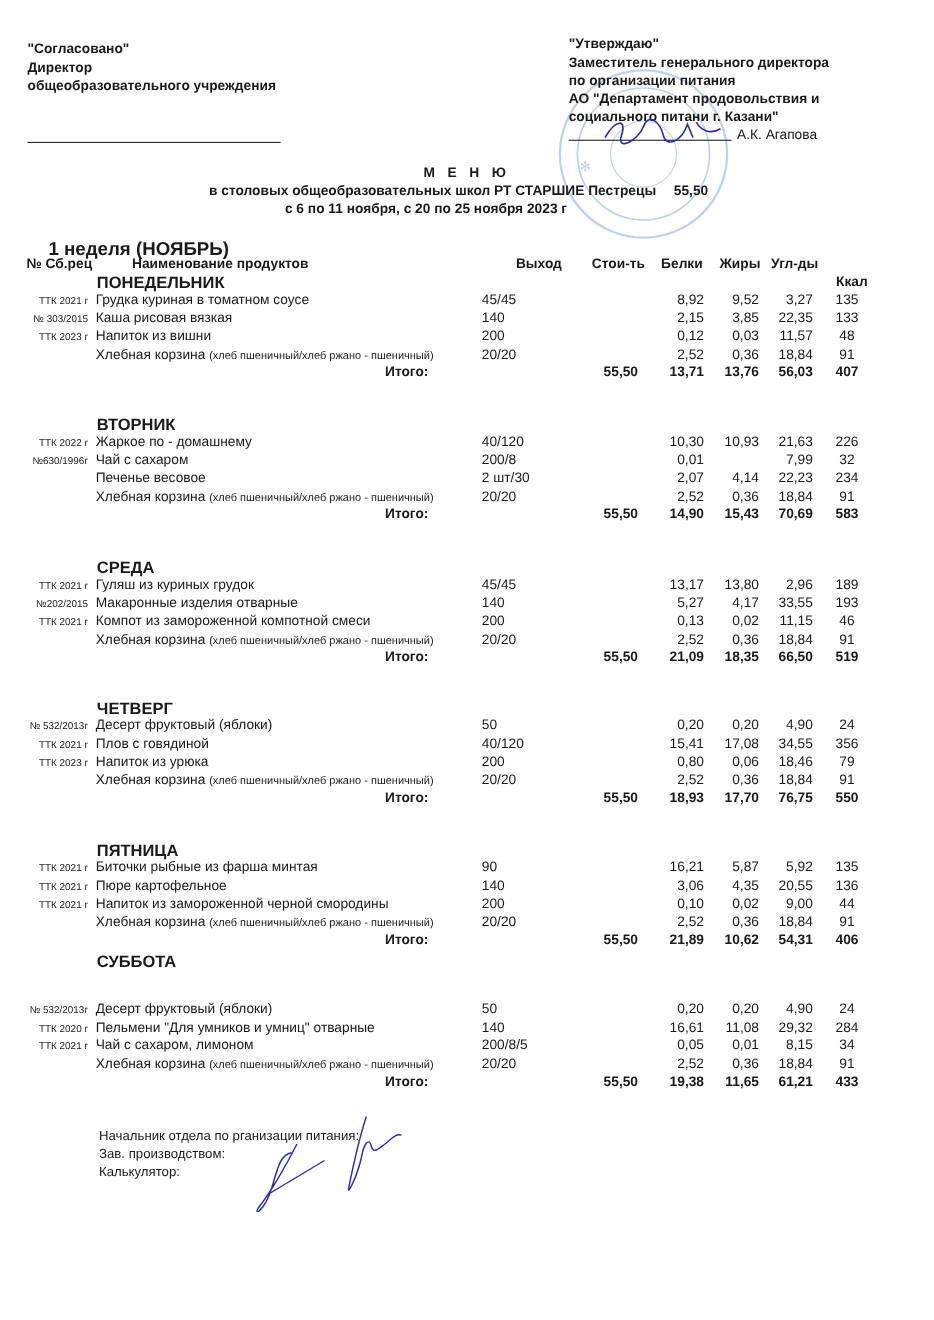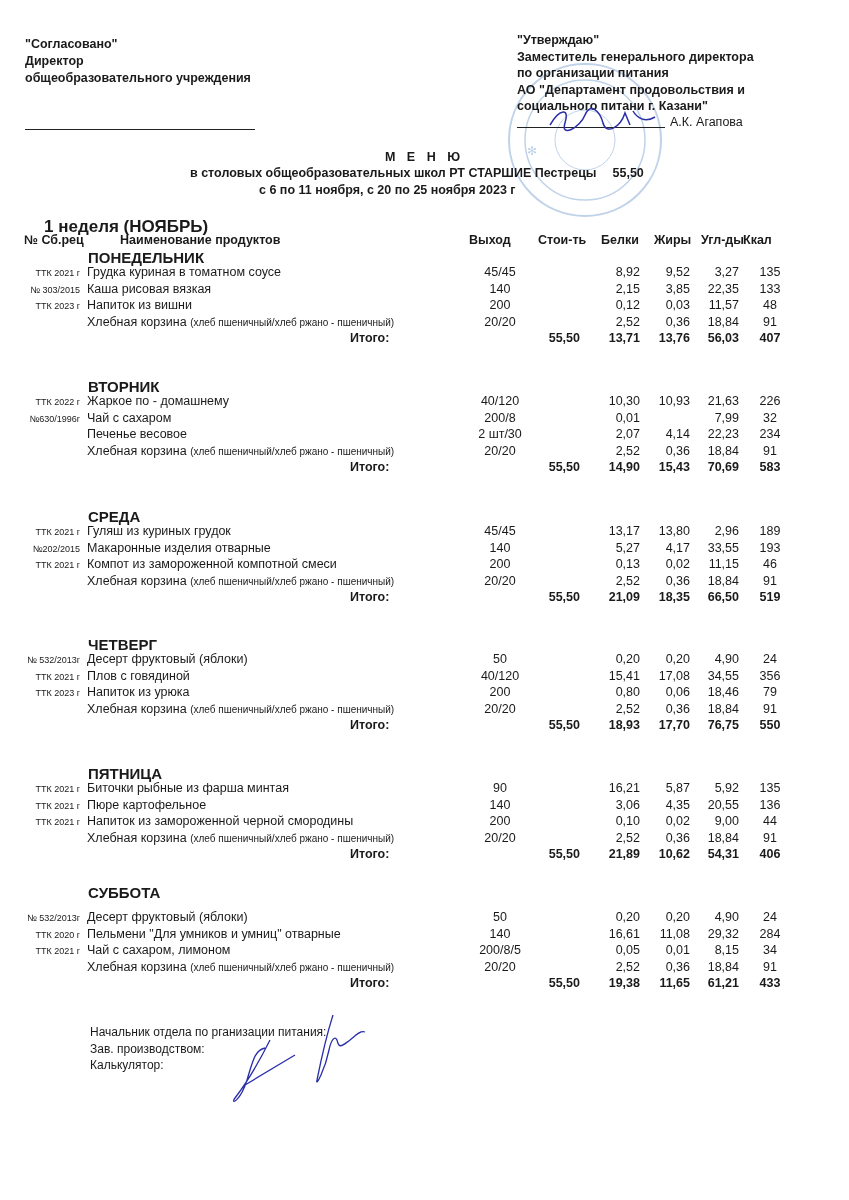--- a/index.html
+++ b/index.html
@@ -15,21 +15,21 @@
   .subtitle { left:190px; top:166px; font-size:12.5px; font-weight:bold; }
   .subtitle .price { margin-left:16px; }
   .dates { left:259px; top:183px; font-size:12.5px; font-weight:bold; }
   .week { left:44px; top:217px; font-size:17px; font-weight:bold; }
   .colhdr { top:233px; font-size:12.5px; font-weight:bold; }
   .row { position:absolute; left:0; width:849px; height:16px; font-size:12.5px; }
   .row > span { position:absolute; white-space:nowrap; }
   .code { left:0; width:80px; text-align:right; font-size:9px; top:3px; }
   .name { left:87px; }
   .name small { font-size:10px; }
-  .out { left:464px; width:72px; text-align:center; }
+  .out { left:438px; width:72px; text-align:left; }
   .cost { left:525px; width:55px; text-align:right; }
   .prot { left:590px; width:50px; text-align:right; }
   .fat { left:640px; width:50px; text-align:right; }
   .carb { left:694px; width:45px; text-align:right; }
   .kcal { left:750px; width:40px; text-align:center; }
   .day-title { font-weight:bold; font-size:15px; left:88px; }
   .total .label { left:350px; font-weight:bold; }
   .total span { font-weight:bold; }
   .footer { left:90px; top:1024px; font-size:12px; line-height:16.5px; }
   .stamp { left:505px; top:60px; width:160px; height:160px; opacity:0.35; }
@@ -72,21 +72,21 @@
 
 <div class="abs week">1 неделя  (НОЯБРЬ)</div>
 
 <div class="abs colhdr" style="left:24px;">№ Сб.рец</div>
 <div class="abs colhdr" style="left:88px;padding-left:32px;">Наименование продуктов</div>
 <div class="abs colhdr" style="left:469px;">Выход</div>
 <div class="abs colhdr" style="left:538px;">Стои-ть</div>
 <div class="abs colhdr" style="left:601px;">Белки</div>
 <div class="abs colhdr" style="left:654px;">Жиры</div>
 <div class="abs colhdr" style="left:701px;">Угл-ды</div>
-<div class="abs colhdr" style="left:743px;">Ккал</div>
+<div class="abs colhdr" style="left:760px;margin-top:16px;">Ккал</div>
 
 <div id="days">
     <div>
       <div class="row" style="top:249px">
       <span class="day-title">ПОНЕДЕЛЬНИК</span>
       </div>
       <div class="row" style="top:265px">
         <span class="code">ТТК 2021 г</span>
         <span class="name"><span>Грудка куриная в томатном соусе</span></span>
         <span class="out">45/45</span>
@@ -321,21 +321,21 @@
       <div class="row total" style="top:847px">
       <span class="label">Итого:</span>
       <span class="cost">55,50</span>
       <span class="prot">21,89</span>
       <span class="fat">10,62</span>
       <span class="carb">54,31</span>
       <span class="kcal">406</span>
     </div>
     </div>
     <div>
-      <div class="row" style="top:884px">
+      <div class="row" style="top:866px">
       <span class="day-title">СУББОТА</span>
       </div>
       <div class="row" style="top:910px">
         <span class="code">№ 532/2013г</span>
         <span class="name"><span>Десерт фруктовый (яблоки)</span></span>
         <span class="out">50</span>
         <span class="prot">0,20</span>
         <span class="fat">0,20</span>
         <span class="carb">4,90</span>
         <span class="kcal">24</span>

